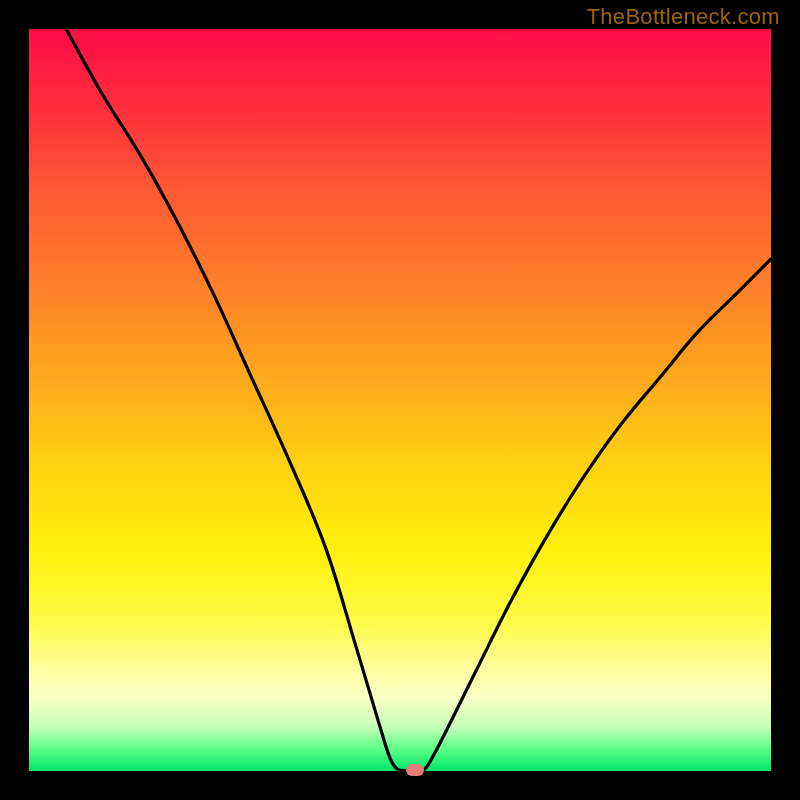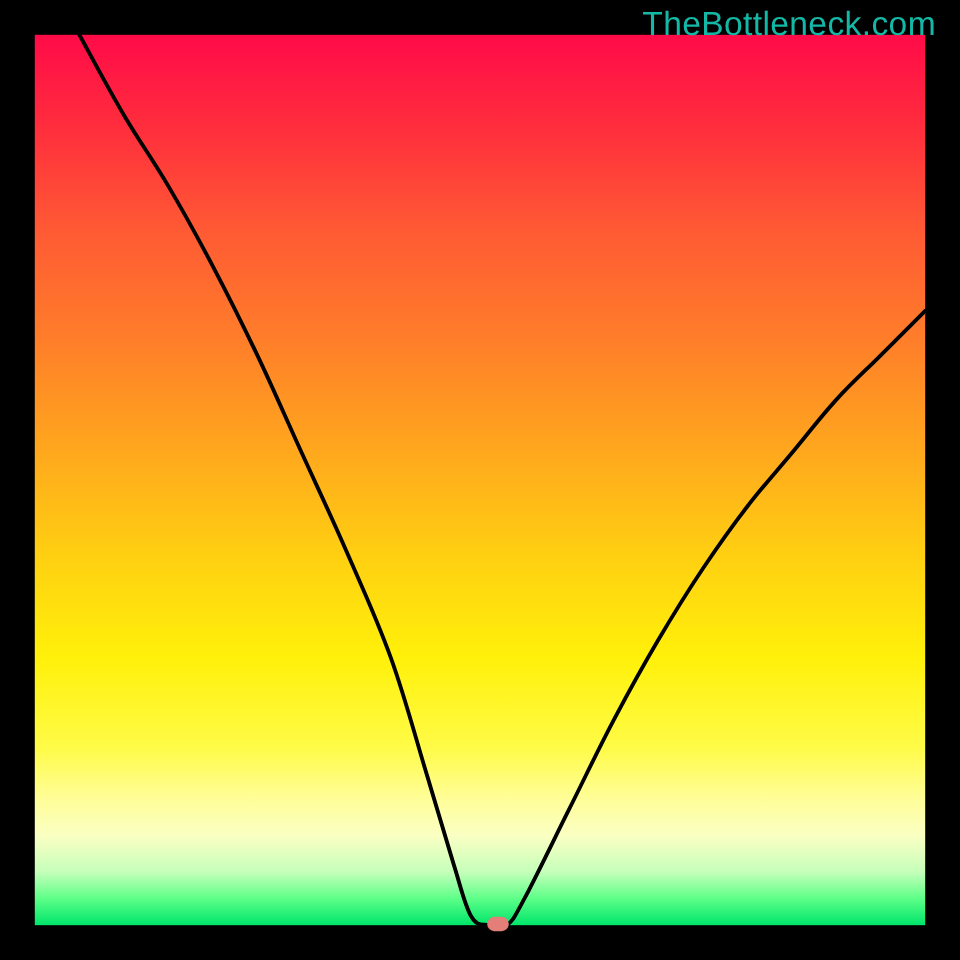--- a/index.html
+++ b/index.html
@@ -14,22 +14,22 @@
   .frame {
     position: relative;
     width: 800px;
     height: 800px;
     background: #000;
   }
   .watermark {
     position: absolute;
     top: 4px;
     right: 20px;
-    color: #14b8a6;
-    font-size: 28px;
+    color: #a16207;
+    font-size: 22px;
     font-weight: 500;
     letter-spacing: 0.3px;
     z-index: 20;
   }
   
   .plot-area {
     position: absolute;
     left: 29px;
     top: 29px;
     width: 742px;

